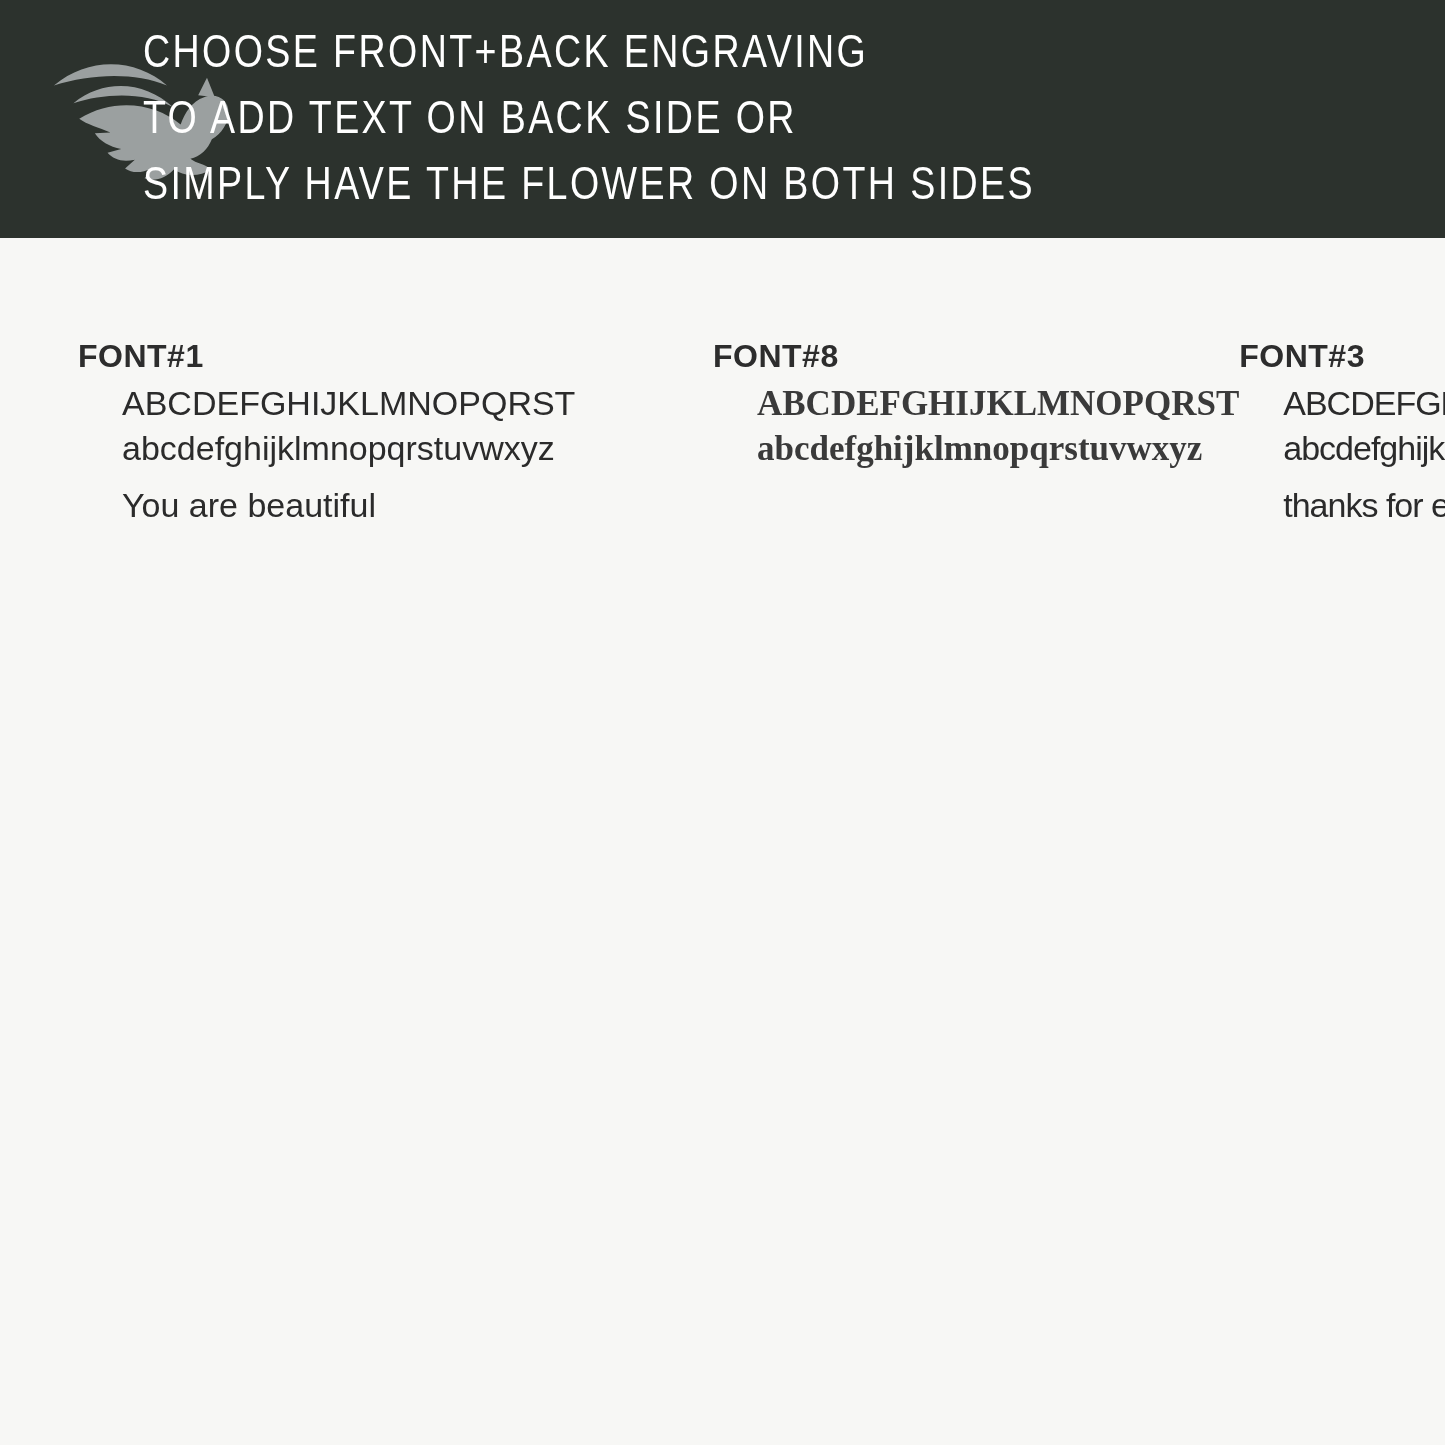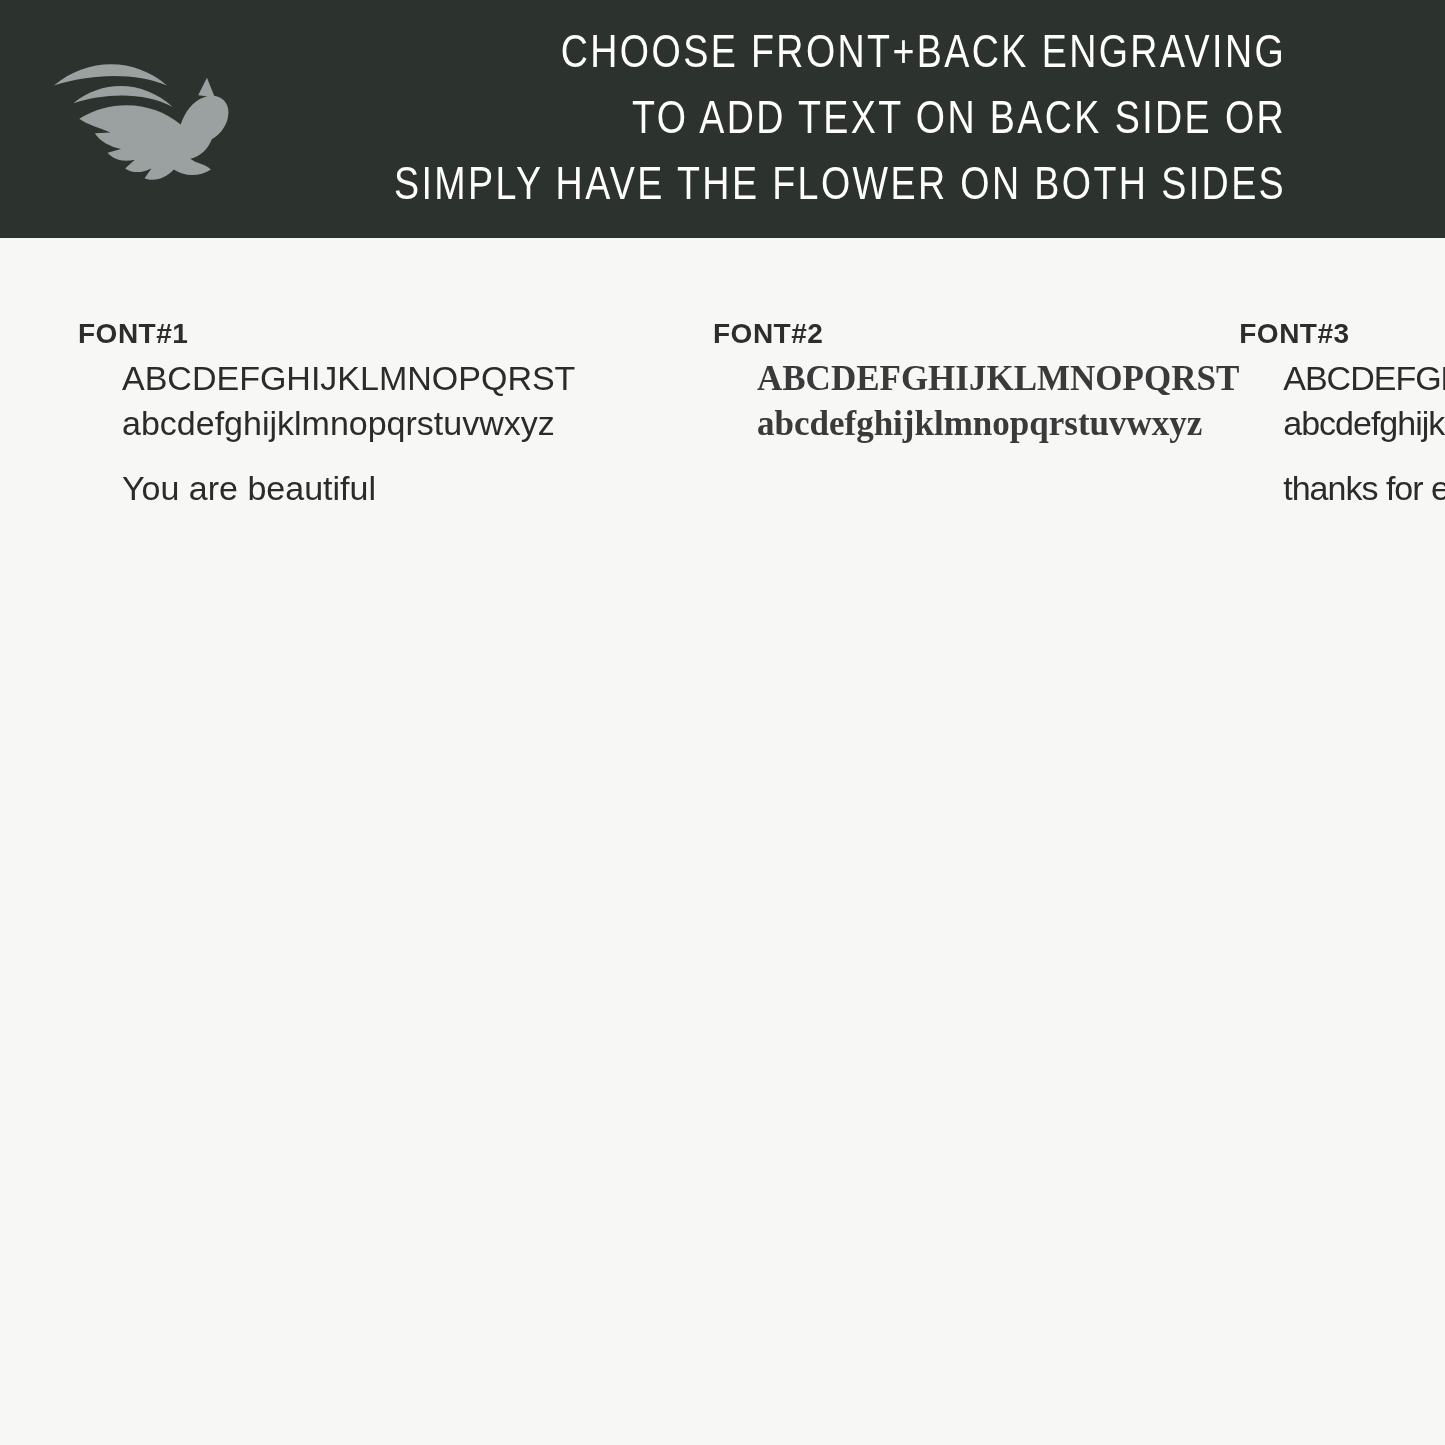--- a/index.html
+++ b/index.html
@@ -20,21 +20,21 @@
     background:#2c322d;
   }
   .logo {
     position:absolute;
     left:50px; top:52px;
     width:195px; height:152px;
   }
   .banner-text {
     position:absolute;
     left:0; right:16px; top:18px;
-    text-align:right;
+    text-align:left;
     color:#ffffff;
   }
   .banner-line {
     font-family:"Liberation Sans", sans-serif;
     font-weight:100;
     font-size:47px;
     line-height:66px;
     letter-spacing:3px;
     transform:scaleX(0.80);
     transform-origin:50% 50%;
@@ -45,28 +45,29 @@
   .font-grid {
     padding:80px 30px 0 78px;
     display:grid;
     grid-template-columns:635px 1fr;
     grid-auto-rows:212px;
     grid-auto-flow:column;
   }
   .font-block { overflow:visible; }
   .font-label {
     font-family:"Liberation Sans", sans-serif;
-    font-size:28px;
+    font-size:32px;
     font-weight:bold;
     letter-spacing:0.5px;
     color:#2d2d2d;
+    margin-top:20px;
   }
   .font-lines { padding-left:44px; padding-top:6px; }
   .line { white-space:nowrap; color:#2b2b2b; }
-  .sample { margin-top:20px; }
+  .sample { margin-top:12px; }
 
   
   .f1 .line  { font-family:"Liberation Sans", sans-serif; font-size:34px; line-height:45px; }
   .f2 .line  { font-family:"Liberation Serif", serif; font-weight:700; font-size:35px; line-height:45px; color:#3a3a3a; }
   .f3 .line  { font-family:"Liberation Sans", sans-serif; font-size:34px; letter-spacing:-1px; line-height:45px; }
 </style>
 </head>
 <body>
 
 <div class="page">
@@ -94,21 +95,21 @@
     <section class="font-block">
       <h3 class="font-label">FONT#1</h3>
       <div class="font-lines f1">
         <div class="line upper">ABCDEFGHIJKLMNOPQRST</div>
         <div class="line lower">abcdefghijklmnopqrstuvwxyz</div>
         <div class="line sample">You are beautiful</div>
       </div>
     </section>
 
     <section class="font-block">
-      <h3 class="font-label">FONT#2</h3>
+      <h3 class="font-label">FONT#8</h3>
       <div class="font-lines f2">
         <div class="line upper">ABCDEFGHIJKLMNOPQRST</div>
         <div class="line lower">abcdefghijklmnopqrstuvwxyz</div>
       </div>
     </section>
 
     <section class="font-block">
       <h3 class="font-label">FONT#3</h3>
       <div class="font-lines f3">
         <div class="line upper">ABCDEFGHIJKLMNOPQRST</div>

